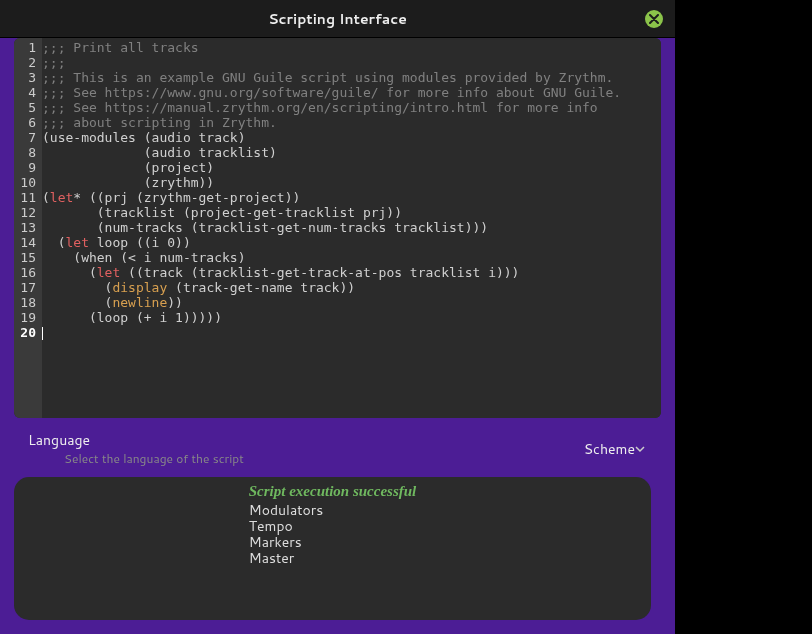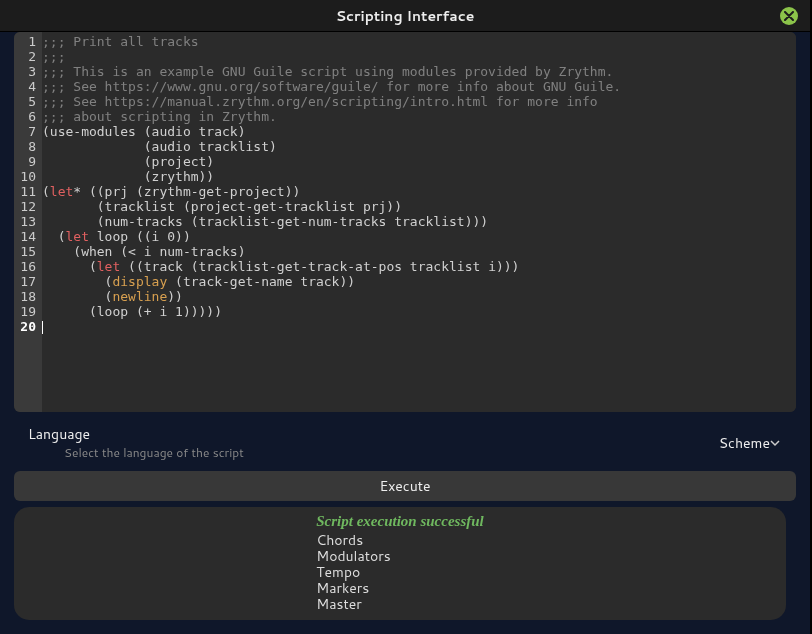--- a/index.html
+++ b/index.html
@@ -1,17 +1,17 @@
 <!DOCTYPE html>
 <html><head>
 <meta charset="utf-8">
 <style>
 * { margin: 0; padding: 0; box-sizing: border-box; }
 body { background: #000; font-family: "Cantarell", "Segoe UI", sans-serif; width: 812px; height: 634px; overflow: hidden; }
-.window { width: 810px; height: 634px; background: #0f172a; display: flex; flex-direction: column; }
+.window { width: 675px; height: 634px; background: #4c1d95; display: flex; flex-direction: column; }
 .titlebar { height: 38px; background: #1c1c1c; display: flex; align-items: center; justify-content: center; position: relative; border-bottom: 1px solid #000; }
 .titlebar-title { color: #eee; font-size: 14px; font-weight: 600; }
 .close-btn { position: absolute; right: 12px; top: 50%; transform: translateY(-50%); width: 18px; height: 18px; border-radius: 50%; background: #8bc34a; display: flex; align-items: center; justify-content: center; cursor: pointer; }
 .close-btn svg { width: 10px; height: 10px; }
 .content { flex: 1; display: flex; flex-direction: column; padding: 0; }
 .editor-wrap { background: #2b2b2b; border-radius: 6px; margin: 0 14px 6px 14px; display: flex; height: 380px; overflow: hidden; }
 .gutter { background: #3a3a3a; color: #ccc; font-family: "Consolas", "Monaco", monospace; font-size: 13px; line-height: 15px; text-align: right; padding: 2px 6px 2px 4px; user-select: none; min-width: 28px; }
 .gutter div { height: 15px; }
 .gutter .current { color: #fff; font-weight: bold; }
 .code { flex: 1; background: #2b2b2b; color: #d0d0d0; font-family: "Consolas", "Monaco", monospace; font-size: 13px; line-height: 15px; padding: 2px 0; white-space: pre; overflow: auto; }
@@ -78,29 +78,25 @@
         <span class="lang-sub">Select the language of the script</span>
       </div>
       <div class="lang-select">
         <span>Scheme</span>
         <svg viewBox="0 0 10 10">
             <path d="M1 3 L5 7 L9 3" stroke="#ccc" stroke-width="1.5" fill="none"></path>
           </svg>
       </div>
     </div>
 
-    <div class="exec-btn">
-      <span>Execute</span>
-    </div>
 
     <div class="output">
       <div class="output-inner">
         <div class="status-line">Script execution successful</div>
         <div id="out-lines">
-            <div class="out-line">Chords</div>
             <div class="out-line">Modulators</div>
             <div class="out-line">Tempo</div>
             <div class="out-line">Markers</div>
             <div class="out-line">Master</div>
           </div>
       </div>
     </div>
 
   </div>
 </div>

